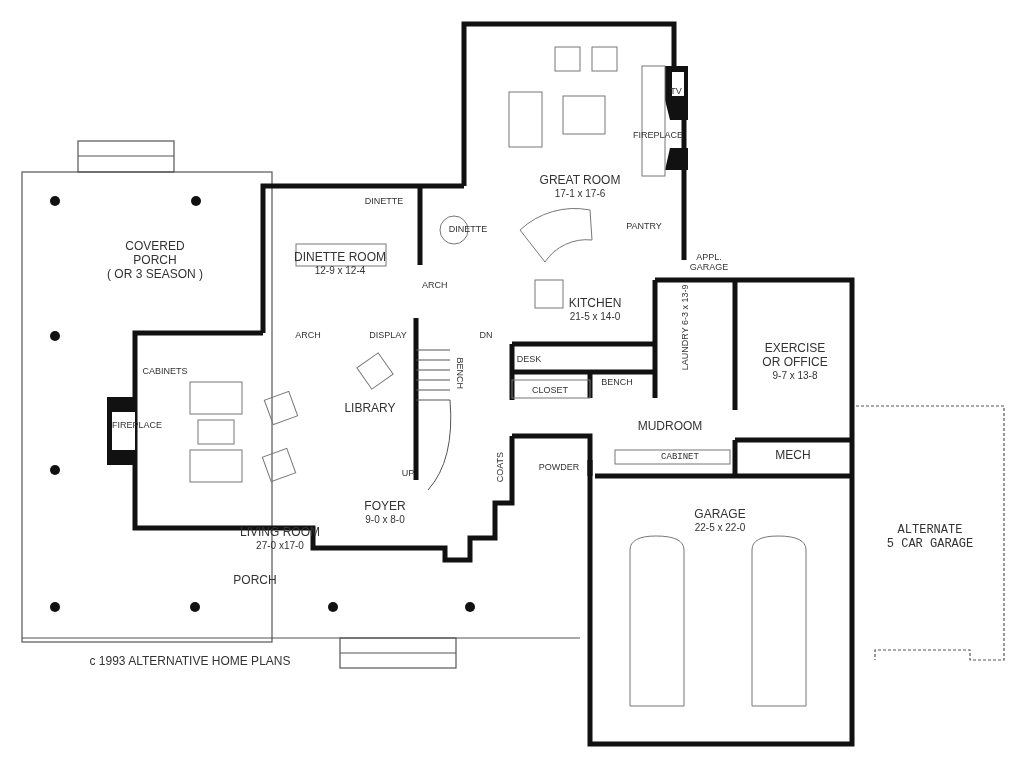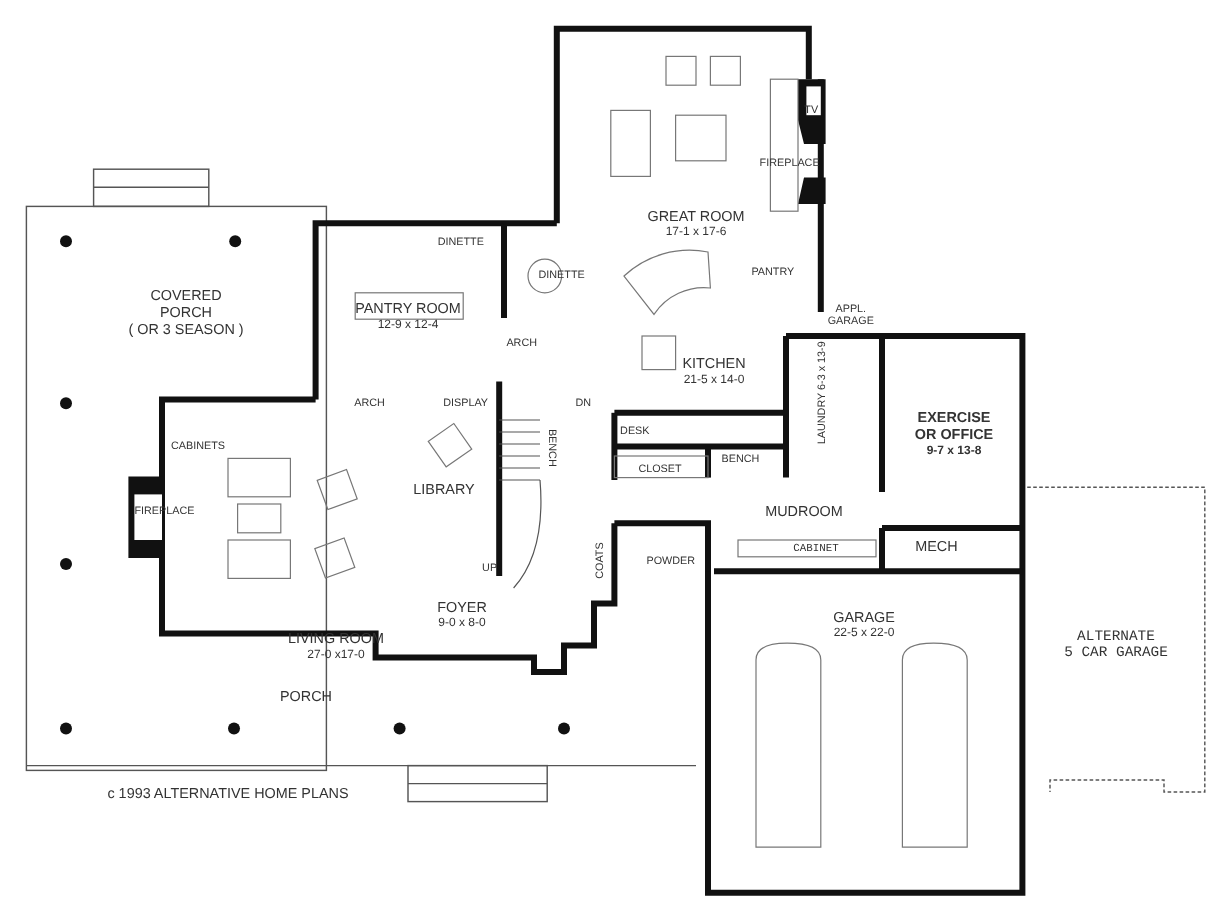--- a/index.html
+++ b/index.html
@@ -99,54 +99,54 @@
     <path d="M450 400 Q455 460 428 490"></path>
   </g>
 </svg>
 
 <div class="lbl big" style="left:520px;top:174px;width:120px;">
   <span>GREAT ROOM</span><span class="dim">17-1 x 17-6</span>
 </div>
 <div class="lbl sm" style="left:668px;top:86px;width:16px;">TV</div>
 <div class="lbl sm" style="left:628px;top:130px;width:60px;">FIREPLACE</div>
 <div class="lbl big" style="left:290px;top:251px;width:100px;">
-  <span>PANTRY ROOM</span><span class="dim">12-9 x 12-4</span>
+  <span>DINETTE ROOM</span><span class="dim">12-9 x 12-4</span>
 </div>
 <div class="lbl sm" style="left:364px;top:196px;width:40px;">DINETTE</div>
 <div class="lbl sm" style="left:440px;top:224px;width:56px;">DINETTE</div>
 <div class="lbl sm" style="left:622px;top:221px;width:44px;">PANTRY</div>
 <div class="lbl sm" style="left:684px;top:252px;width:50px;">
   <span>APPL.</span><br><span>GARAGE</span>
 </div>
 <div class="lbl big" style="left:555px;top:297px;width:80px;text-align:center;">
   <span>KITCHEN</span><span class="dim">21-5 x 14-0</span>
 </div>
 <div class="lbl sm vert" style="left:650px;top:330px;width:70px;">
   <span>LAUNDRY</span> <span>6-3 x 13-9</span>
 </div>
-<div class="lbl big" style="left:755px;top:342px;width:80px;font-weight:bold;">
+<div class="lbl big" style="left:755px;top:342px;width:80px;">
   <span>EXERCISE</span><br><span>OR OFFICE</span><span class="dim">9-7 x 13-8</span>
 </div>
 <div class="lbl big" style="left:95px;top:240px;width:120px;">
   <span>COVERED</span><br><span>PORCH</span><br><span>( OR 3 SEASON )</span>
 </div>
 <div class="lbl sm" style="left:422px;top:280px;width:24px;">ARCH</div>
 <div class="lbl sm" style="left:292px;top:330px;width:32px;">ARCH</div>
 <div class="lbl sm" style="left:366px;top:330px;width:44px;">DISPLAY</div>
 <div class="lbl sm" style="left:476px;top:330px;width:20px;">DN</div>
 <div class="lbl sm" style="left:140px;top:366px;width:50px;">CABINETS</div>
 <div class="lbl sm" style="left:440px;top:368px;width:40px;transform:rotate(90deg);">BENCH</div>
 <div class="lbl sm" style="left:514px;top:354px;width:30px;">DESK</div>
 <div class="lbl sm" style="left:525px;top:385px;width:50px;">CLOSET</div>
 <div class="lbl sm" style="left:595px;top:377px;width:44px;">BENCH</div>
 <div class="lbl big" style="left:340px;top:402px;width:60px;">LIBRARY</div>
 <div class="lbl sm" style="left:112px;top:420px;width:50px;">FIREPLACE</div>
 <div class="lbl big" style="left:630px;top:420px;width:80px;">MUDROOM</div>
 <div class="lbl sm" style="left:650px;top:452px;width:60px;font-family:Liberation Mono, monospace;">CABINET</div>
-<div class="lbl big" style="left:742px;top:449px;width:56px;text-align:right;">MECH</div>
+<div class="lbl big" style="left:765px;top:449px;width:56px;">MECH</div>
 <div class="lbl sm" style="left:534px;top:462px;width:50px;">POWDER</div>
 <div class="lbl sm vert" style="left:480px;top:462px;width:40px;">COATS</div>
 <div class="lbl sm" style="left:398px;top:468px;width:20px;">UP</div>
 <div class="lbl big" style="left:230px;top:494px;width:100px;margin-top:32px;">
   <span>LIVING ROOM</span><span class="dim">27-0 x17-0</span>
 </div>
 <div class="lbl big" style="left:355px;top:500px;width:60px;">
   <span>FOYER</span><span class="dim">9-0 x 8-0</span>
 </div>
 <div class="lbl big" style="left:680px;top:508px;width:80px;">

